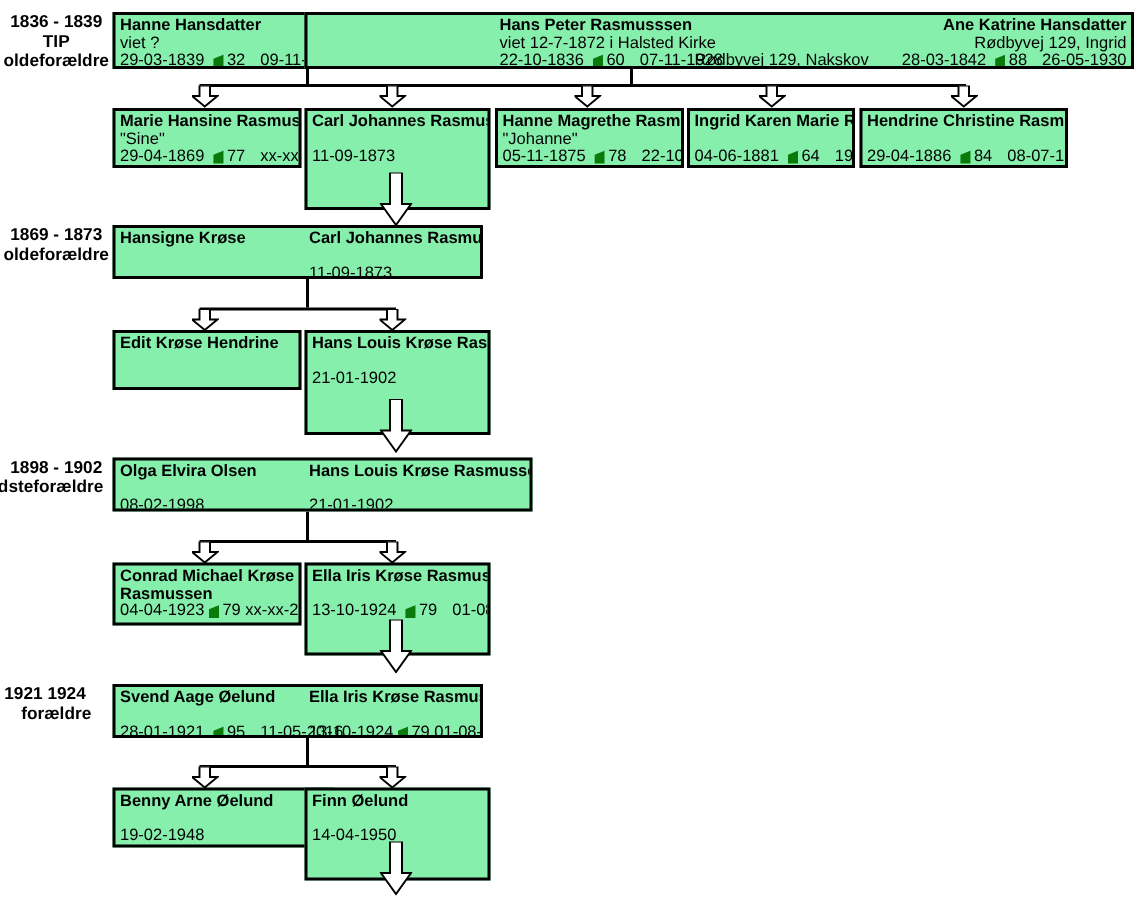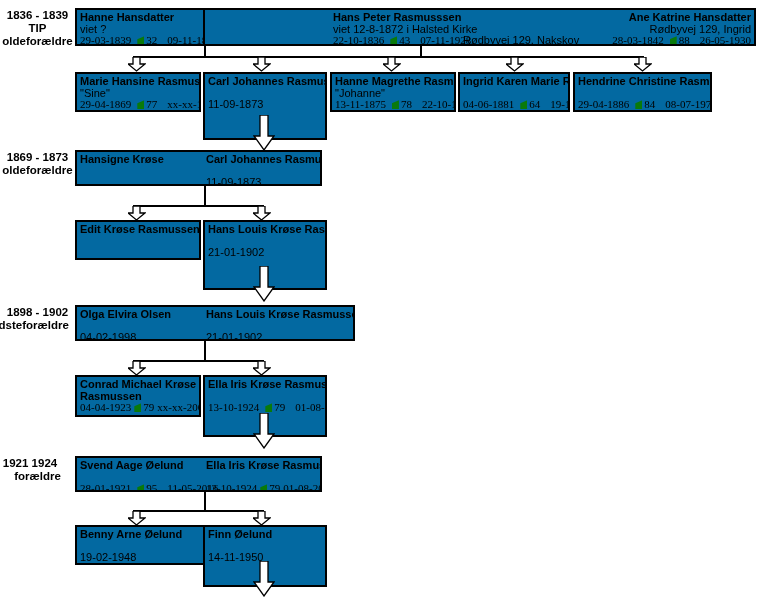--- a/index.html
+++ b/index.html
@@ -1,25 +1,25 @@
 <!DOCTYPE html>
 <html style="--flag-green: #0a7a0a;"><head>
 <meta charset="utf-8">
 <style>
   html,body{margin:0;padding:0;background:#fff;}
   .canvas{position:relative;width:757px;height:598px;background:#ffffff;
           font-family:"Liberation Sans",sans-serif;font-size:11px;line-height:11.5px;color:#000;overflow:hidden;padding-left:29px;}
-  .pbox{position:absolute;border:2px solid #000;background:#0369a1;padding:2px 0 0 3px;
+  .pbox{position:absolute;border:2px solid #000;background:#86efac;padding:2px 0 0 3px;
         overflow:hidden;white-space:nowrap;box-sizing:border-box;z-index:2;}
   .nm{font-weight:bold;}
   .sp{height:11.5px;}
   .col{position:absolute;top:2px;white-space:nowrap;}
   .colr{text-align:right;}
   .hl,.vl{position:absolute;background:#000;z-index:1;}
-  .drow{display:flex;align-items:center;font-family:Liberation Serif, serif;}
+  .drow{display:flex;align-items:center;}
   .drow.rt{justify-content:flex-end;}
   .flag{display:inline-block;width:7px;height:9px;background:var(--flag-green,#0a7a0a);
         clip-path:polygon(0 32%,100% 0,100% 100%,0 100%);margin:0 2px 0 6px;flex:0 0 auto;}
   .dgap{margin-left:10px;}
   .tight .flag{margin:0 2px 0 3px;}
   .tight .dgap{margin-left:3px;}
   .lbl{position:absolute;font-weight:bold;font-size:11.5px;line-height:12.5px;
        text-align:center;white-space:nowrap;z-index:1;}
   .arr{position:absolute;z-index:5;}
   .arr svg{display:block;}
@@ -50,25 +50,25 @@
       <span>29-03-1839</span>
       <span class="flag"></span>
       <span>32</span>
       <span class="dgap">09-11-1871</span>
     </div>
   </div>
 
   <div class="pbox" style="left:203px;top:8px;width:553px;height:38px">
     <div class="col" style="left:128px">
       <div class="nm">Hans Peter Rasmusssen</div>
-      <div>viet 12-8-1872 i Halsted Kirke</div>
+      <div>viet 12-7-1872 i Halsted Kirke</div>
       <div class="drow">
         <span>22-10-1836</span>
         <span class="flag"></span>
-        <span>43</span>
+        <span>60</span>
         <span class="dgap">07-11-1928</span>
       </div>
     </div>
     <div class="col" style="left:258px;top:25px">Rødbyvej 129, Nakskov</div>
     <div class="col colr" style="right:3px">
       <div class="nm">Ane Katrine Hansdatter</div>
       <div>Rødbyvej 129, Ingrid</div>
       <div class="drow rt">
         <span>28-03-1842</span>
         <span class="flag"></span>
@@ -121,21 +121,21 @@
   <div class="pbox" style="left:203px;top:72px;width:124px;height:68px">
     <div class="nm">Carl Johannes Rasmussen</div>
     <div class="sp"></div>
     <div>11-09-1873</div>
   </div>
 
   <div class="pbox" style="left:330px;top:72px;width:126px;height:40px">
     <div class="nm">Hanne Magrethe Rasmussen</div>
     <div>"Johanne"</div>
     <div class="drow">
-      <span>13-11-1875</span>
+      <span>05-11-1875</span>
       <span class="flag"></span>
       <span>78</span>
       <span class="dgap">22-10-1954</span>
     </div>
   </div>
 
   <div class="pbox" style="left:458px;top:72px;width:112px;height:40px">
     <div class="nm">Ingrid Karen Marie Rasmussen</div>
     <div class="sp"></div>
     <div class="drow">
@@ -181,39 +181,39 @@
         <polygon points="5,0 12,0 12,7 17,7 8.5,14 0,7 5,7"></polygon>
       </svg>
     </div>
   <div class="arr" style="left:253px;top:206px">
       <svg width="18" height="15">
         <polygon points="5,0 12,0 12,7 17,7 8.5,14 0,7 5,7"></polygon>
       </svg>
     </div>
 
   <div class="pbox" style="left:75px;top:220px;width:126px;height:40px">
-    <div class="nm">Edit Krøse Rasmussen</div>
+    <div class="nm">Edit Krøse Hendrine</div>
   </div>
 
   <div class="pbox" style="left:203px;top:220px;width:124px;height:70px">
     <div class="nm">Hans Louis Krøse Rasmussen</div>
     <div class="sp"></div>
     <div>21-01-1902</div>
   </div>
   <div class="arr" style="left:253px;top:266px">
       <svg width="22" height="36">
         <polygon points="7,0 15,0 15,21 21,21 11,35 1,21 7,21"></polygon>
       </svg>
     </div>
 
   <div class="pbox" style="left:75px;top:305px;width:280px;height:36px">
     <div class="col" style="left:3px">
       <div class="nm">Olga Elvira Olsen</div>
       <div class="sp"></div>
-      <div>04-02-1998</div>
+      <div>08-02-1998</div>
     </div>
     <div class="col" style="left:129px">
       <div class="nm">Hans Louis Krøse Rasmussen</div>
       <div class="sp"></div>
       <div>21-01-1902</div>
     </div>
   </div>
 
   <div class="vl" style="left:204px;top:341px;width:2px;height:19px"></div>
   <div class="hl" style="left:133px;top:360px;width:131px;height:2px"></div>
@@ -293,21 +293,21 @@
 
   <div class="pbox" style="left:75px;top:525px;width:148px;height:40px">
     <div class="nm">Benny Arne Øelund</div>
     <div class="sp"></div>
     <div>19-02-1948</div>
   </div>
 
   <div class="pbox" style="left:203px;top:525px;width:124px;height:62px">
     <div class="nm">Finn Øelund</div>
     <div class="sp"></div>
-    <div>14-11-1950</div>
+    <div>14-04-1950</div>
   </div>
   <div class="arr" style="left:253px;top:561px">
       <svg width="22" height="36">
         <polygon points="7,0 15,0 15,21 21,21 11,35 1,21 7,21"></polygon>
       </svg>
     </div>
 
 </div>
 
 </body></html>

